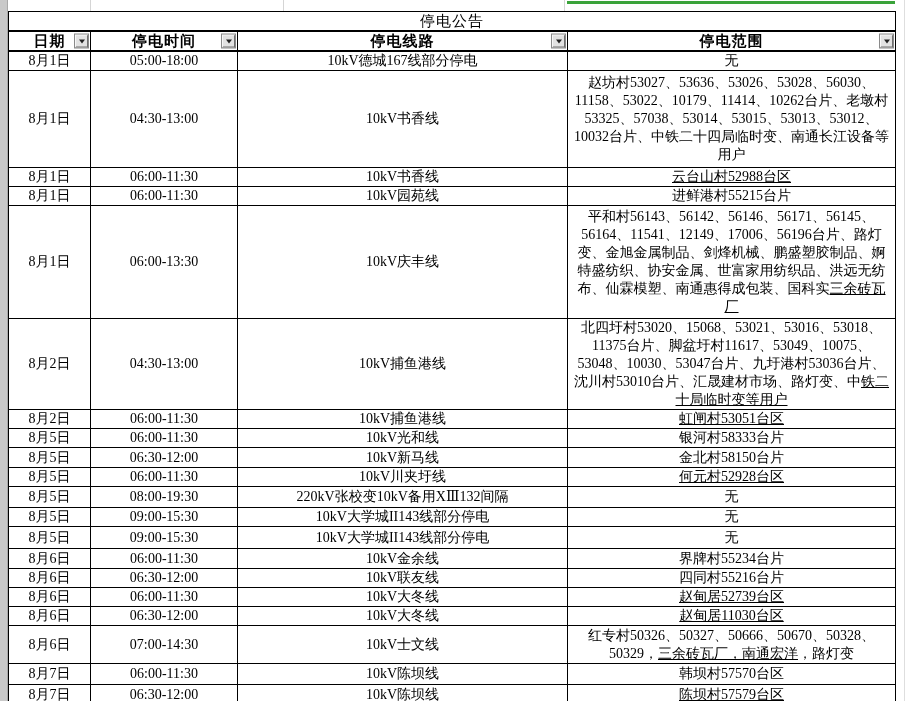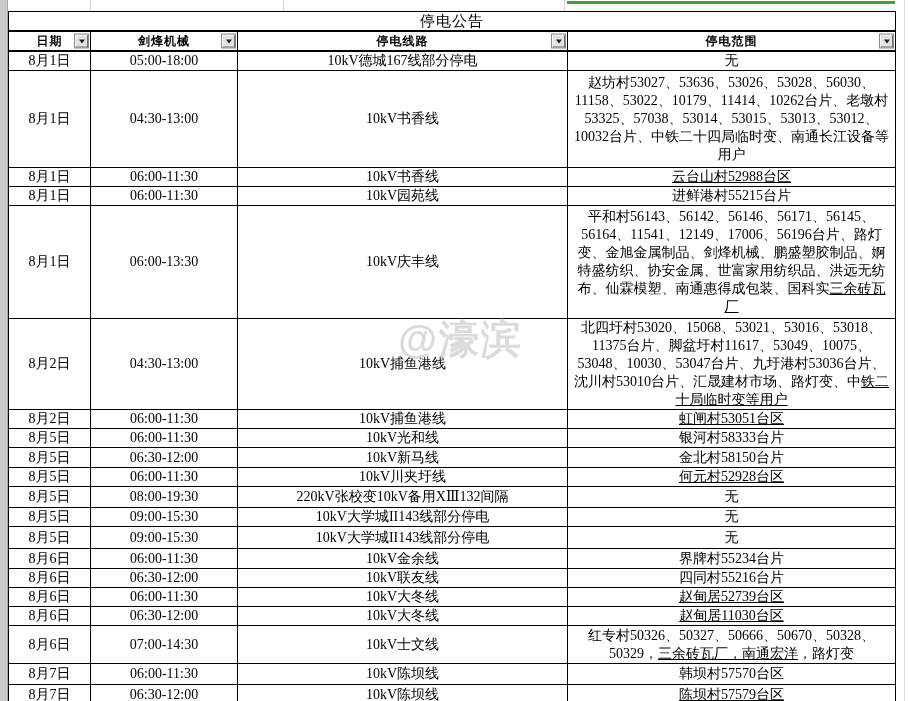--- a/index.html
+++ b/index.html
@@ -29,21 +29,21 @@
   col.c-date { width:82px; }
   col.c-time { width:147px; }
   col.c-line { width:330px; }
   col.c-range { width:328px; }
   .sheet-table td, .sheet-table th {
     border:1px solid #000; text-align:center; vertical-align:middle;
     padding:0 3px; overflow:hidden; line-height:18px;
   }
   .title-row td { border-bottom:2px solid #000; font-size:15px; letter-spacing:1px; }
   .header-row th {
-    position:relative; font-weight:bold; font-size:12px; letter-spacing:1px;
+    position:relative; font-weight:bold; font-size:15px; letter-spacing:1px;
     border-top:2px solid #000; border-bottom:2px solid #000;
   }
   .filter-btn {
     position:absolute; right:2px; top:50%; transform:translateY(-50%);
     width:13px; height:13px; background:#e2e2e2;
     border:1px solid; border-color:#f7f7f7 #6f6f6f #6f6f6f #f7f7f7;
     outline:1px solid #8a8a8a;
     display:flex; align-items:center; justify-content:center; cursor:pointer;
   }
   .filter-arrow {
@@ -86,21 +86,21 @@
         <td colspan="4">停电公告</td>
       </tr>
       <tr class="header-row" style="height:18px">
         <th>
           <span>日期</span>
           <span class="filter-btn">
               <span class="filter-arrow"></span>
             </span>
         </th>
         <th>
-          <span>剑烽机械</span>
+          <span>停电时间</span>
           <span class="filter-btn">
               <span class="filter-arrow"></span>
             </span>
         </th>
         <th>
           <span>停电线路</span>
           <span class="filter-btn">
               <span class="filter-arrow"></span>
             </span>
         </th>
@@ -228,14 +228,13 @@
         </tr>
         <tr style="height: 20px;">
           <td>8月7日</td>
           <td>06:30-12:00</td>
           <td>10kV陈坝线</td>
           <td><u>陈坝村57579台区</u></td>
         </tr>
       </tbody>
   </table>
 
-  <div class="watermark">@濠滨</div>
 </div>
 
 </body></html>

